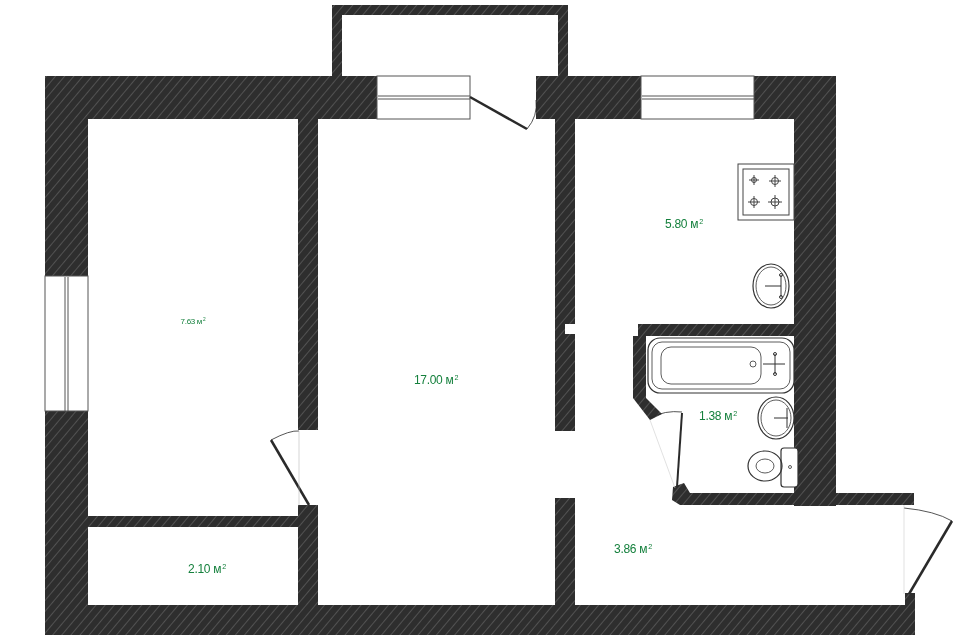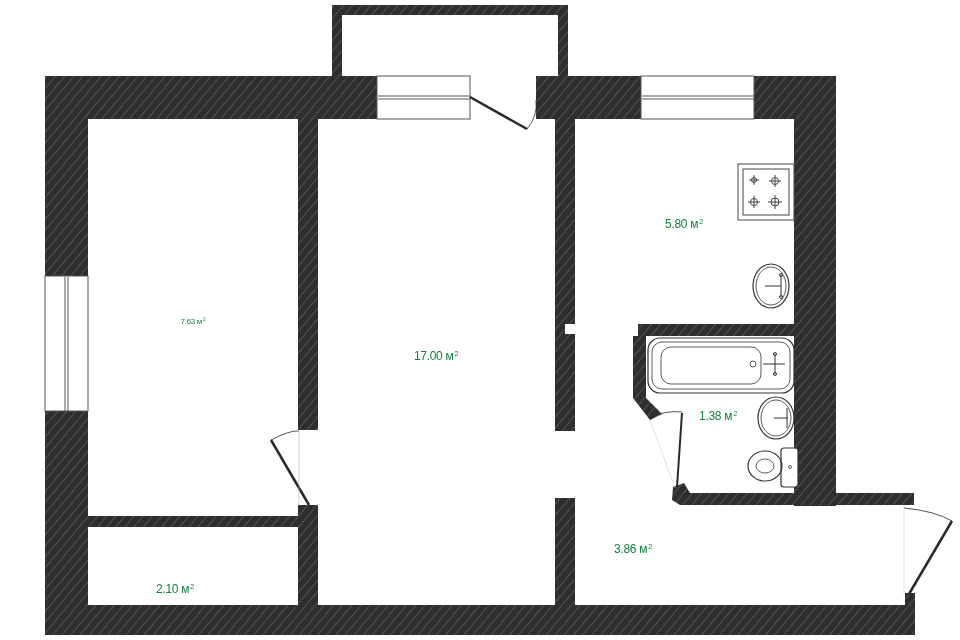--- a/index.html
+++ b/index.html
@@ -161,27 +161,27 @@
     <rect x="781" y="448" width="17" height="39" rx="3" stroke-width="1.2" fill="#fff"></rect>
     <circle cx="790" cy="467" r="1.5" stroke-width="0.8"></circle>
     <ellipse cx="765" cy="466" rx="17" ry="15" stroke-width="1.2"></ellipse>
     <ellipse cx="765" cy="466" rx="9" ry="7" stroke-width="0.8"></ellipse>
   </g>
 </svg>
 
 <div class="label lbl-sm" style="left:193px; top:321px;">
   <span>7.63</span> <span>м</span><sup>2</sup>
 </div>
-<div class="label lbl-lg" style="left:436px; top:356px;">
+<div class="label lbl-lg" style="left:436px; top:380px;">
   <span>17.00</span> <span>м</span><sup>2</sup>
 </div>
 <div class="label lbl-lg" style="left:684px; top:224px;">
   <span>5.80</span> <span>м</span><sup>2</sup>
 </div>
 <div class="label lbl-lg" style="left:718px; top:416px;">
   <span>1.38</span> <span>м</span><sup>2</sup>
 </div>
-<div class="label lbl-lg" style="left:175px; top:569px;margin-top:20px;">
+<div class="label lbl-lg" style="left:207px; top:569px;">
   <span>2.10</span> <span>м</span><sup>2</sup>
 </div>
 <div class="label lbl-lg" style="left:633px; top:549px;">
   <span>3.86</span> <span>м</span><sup>2</sup>
 </div>
 
 </body></html>

